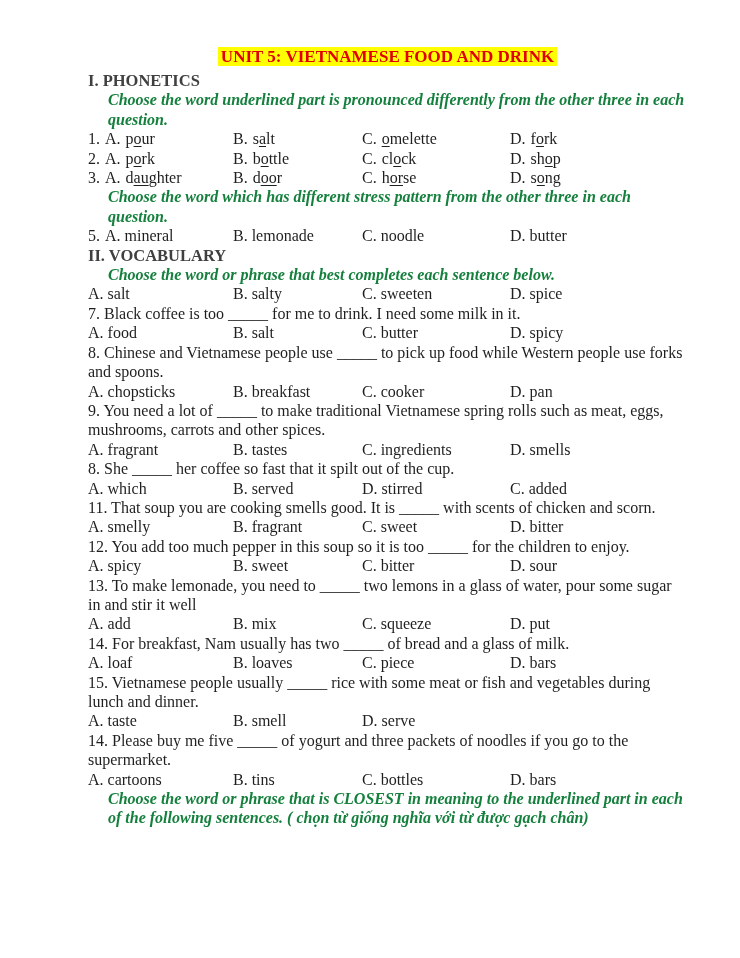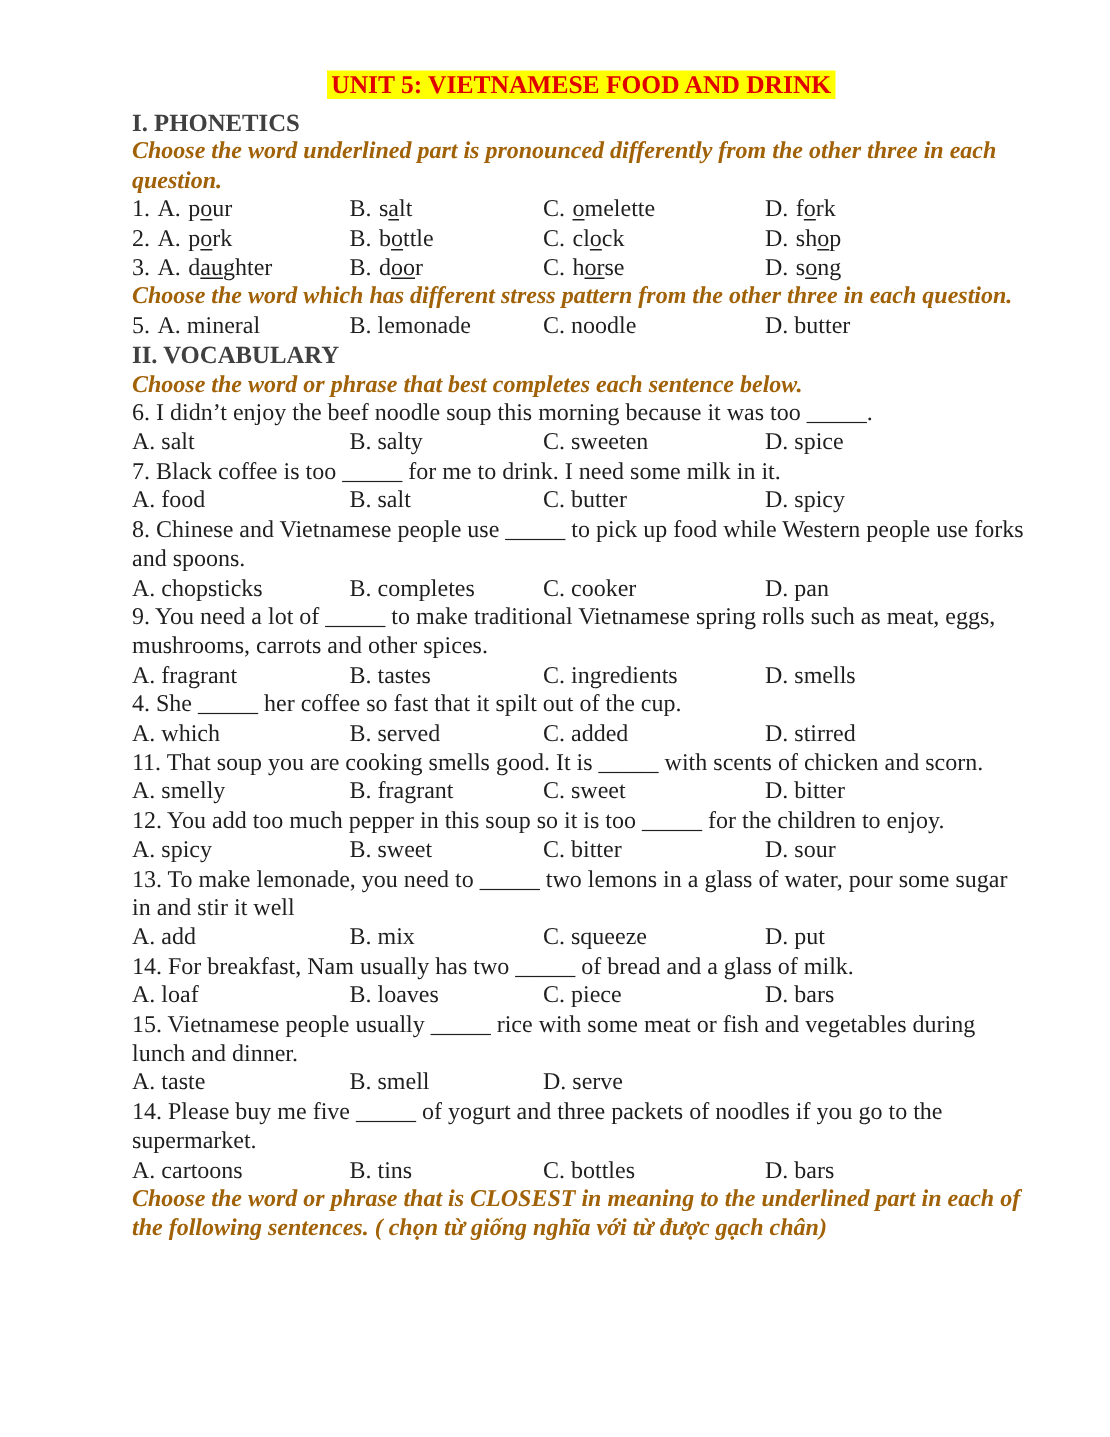--- a/index.html
+++ b/index.html
@@ -2,21 +2,21 @@
 <html><head>
 <meta charset="utf-8">
 <style>
   html,body{margin:0;padding:0;background:#ffffff;}
   .page{position:relative;width:698px;height:958px;background:#ffffff;overflow:hidden;
         font-family:"Liberation Serif","DejaVu Serif",serif;color:#1f1f1f;}
   .content{position:absolute;left:88px;top:44px;width:599px;font-size:16px;line-height:19.4px;}
   .title-row{text-align:center;line-height:26px;margin-bottom:1px;}
   .title{background:#ffff00;color:#e00000;font-weight:700;font-size:17px;padding:0 3px;}
   .heading{color:#404040;font-weight:700;font-size:16.5px;}
-  .instr{color:#a16207;font-weight:700;font-style:italic;}
+  .instr{color:#15803d;font-weight:700;font-style:italic;margin-left:20px;}
   .opts{display:grid;grid-template-columns:145px 129px 148px auto;}
   .opt{white-space:nowrap;}
   .qnum{margin-right:5px;}
   .olabel{margin-right:5px;}
   .ul{text-decoration:underline;text-underline-offset:2px;}
   .stem{}
 </style>
 </head>
 <body>
 
@@ -57,58 +57,57 @@
     <div class="opts">
       <span class="opt"><span class="qnum">5.</span><span>A. mineral</span></span>
       <span class="opt">B. lemonade</span>
       <span class="opt">C. noodle</span>
       <span class="opt">D. butter</span>
     </div>
 
     <div class="heading">II. VOCABULARY</div>
     <div class="instr">Choose the word or phrase that best completes each sentence below.</div>
 
-    <div class="stem">6. I didn’t enjoy the beef noodle soup this morning because it was too _____.</div>
     <div class="opts">
       <span class="opt">A. salt</span>
       <span class="opt">B. salty</span>
       <span class="opt">C. sweeten</span>
       <span class="opt">D. spice</span>
     </div>
 
     <div class="stem">7. Black coffee is too _____ for me to drink. I need some milk in it.</div>
     <div class="opts">
       <span class="opt">A. food</span>
       <span class="opt">B. salt</span>
       <span class="opt">C. butter</span>
       <span class="opt">D. spicy</span>
     </div>
 
     <div class="stem">8. Chinese and Vietnamese people use _____ to pick up food while Western people use forks and spoons.</div>
     <div class="opts">
       <span class="opt">A. chopsticks</span>
-      <span class="opt">B. completes</span>
+      <span class="opt">B. breakfast</span>
       <span class="opt">C. cooker</span>
       <span class="opt">D. pan</span>
     </div>
 
     <div class="stem">9. You need a lot of _____ to make traditional Vietnamese spring rolls such as meat, eggs, mushrooms, carrots and other spices.</div>
     <div class="opts">
       <span class="opt">A. fragrant</span>
       <span class="opt">B. tastes</span>
       <span class="opt">C. ingredients</span>
       <span class="opt">D. smells</span>
     </div>
 
-    <div class="stem">4. She _____ her coffee so fast that it spilt out of the cup.</div>
+    <div class="stem">8. She _____ her coffee so fast that it spilt out of the cup.</div>
     <div class="opts">
       <span class="opt">A. which</span>
       <span class="opt">B. served</span>
+      <span class="opt">D. stirred</span>
       <span class="opt">C. added</span>
-      <span class="opt">D. stirred</span>
     </div>
 
     <div class="stem">11. That soup you are cooking smells good. It is _____ with scents of chicken and scorn.</div>
     <div class="opts">
       <span class="opt">A. smelly</span>
       <span class="opt">B. fragrant</span>
       <span class="opt">C. sweet</span>
       <span class="opt">D. bitter</span>
     </div>
 

